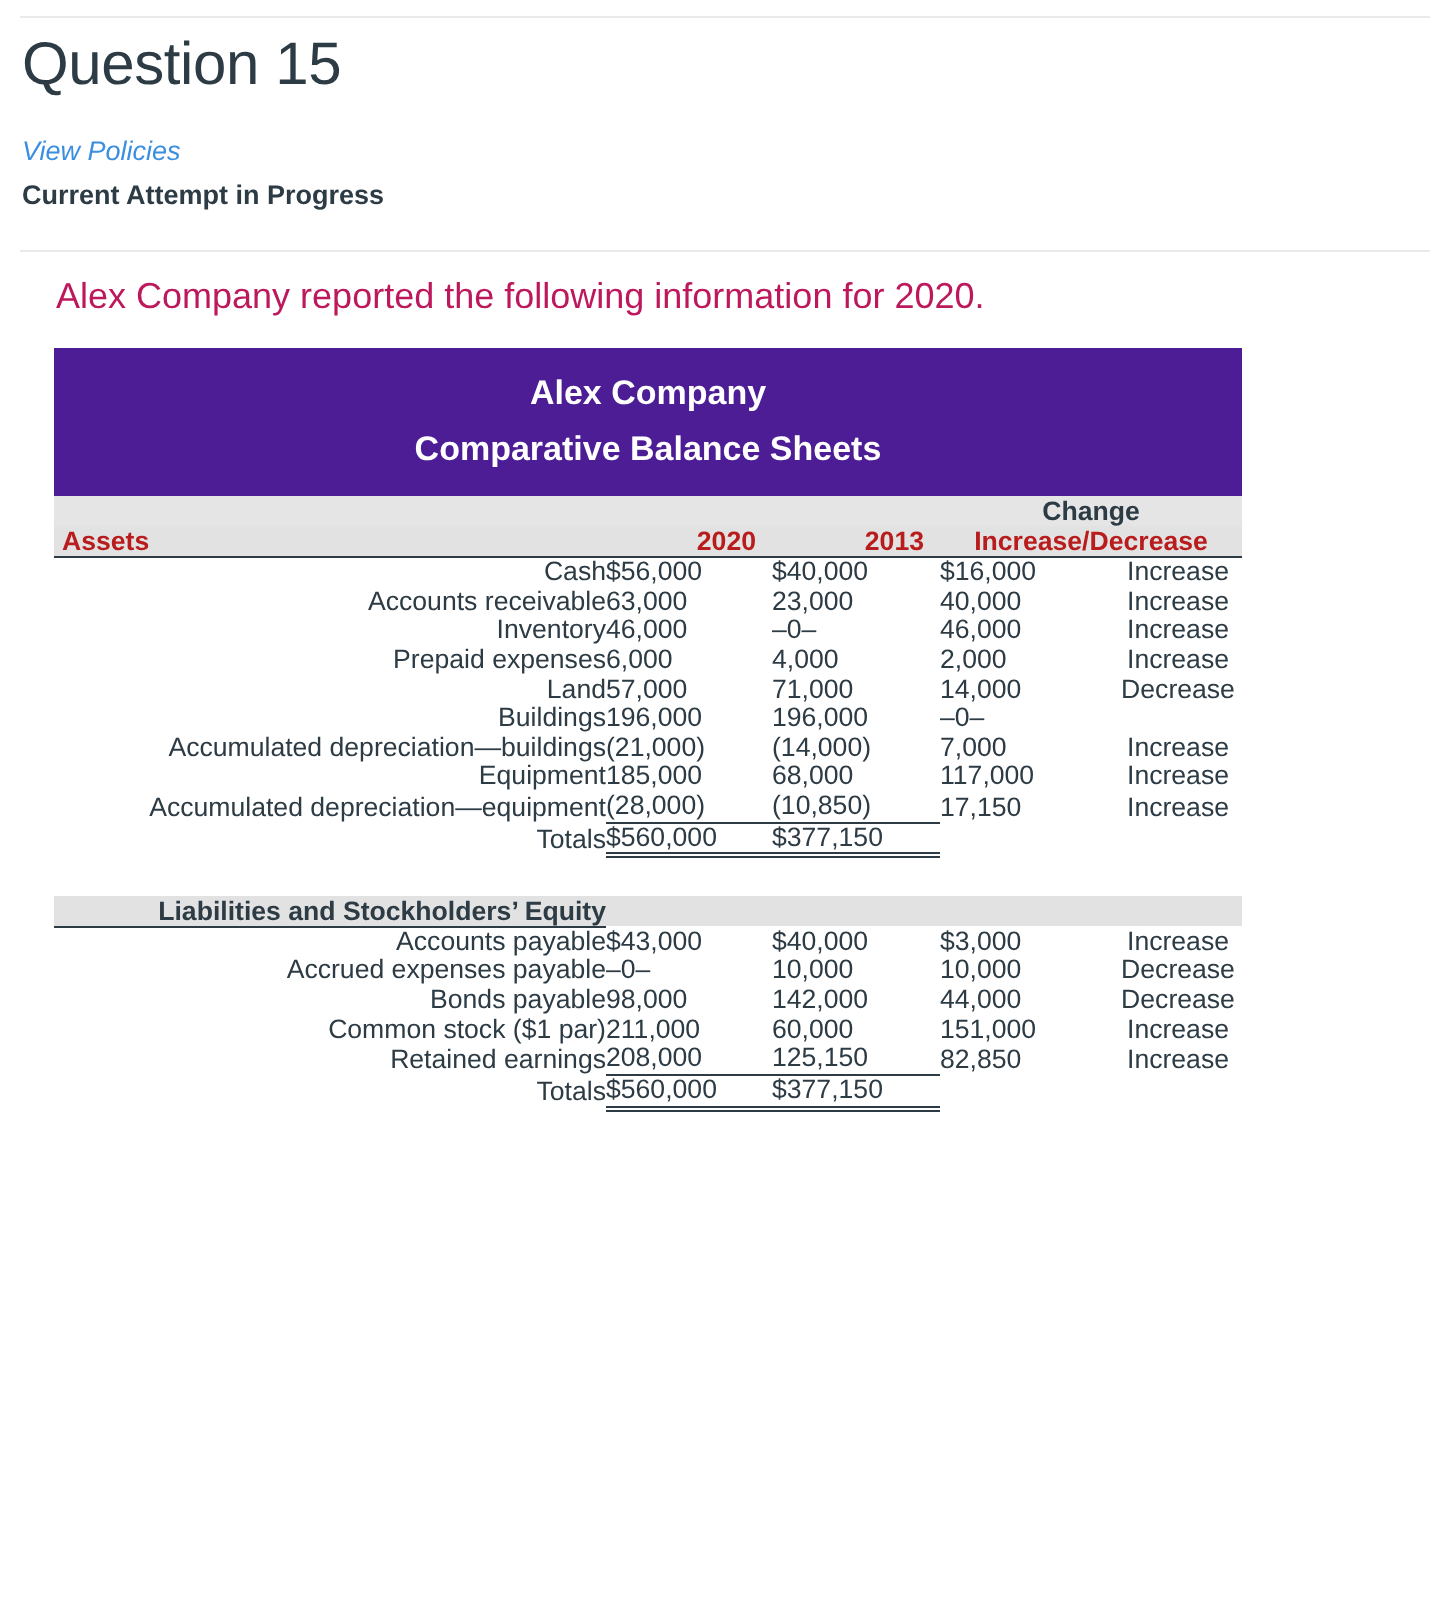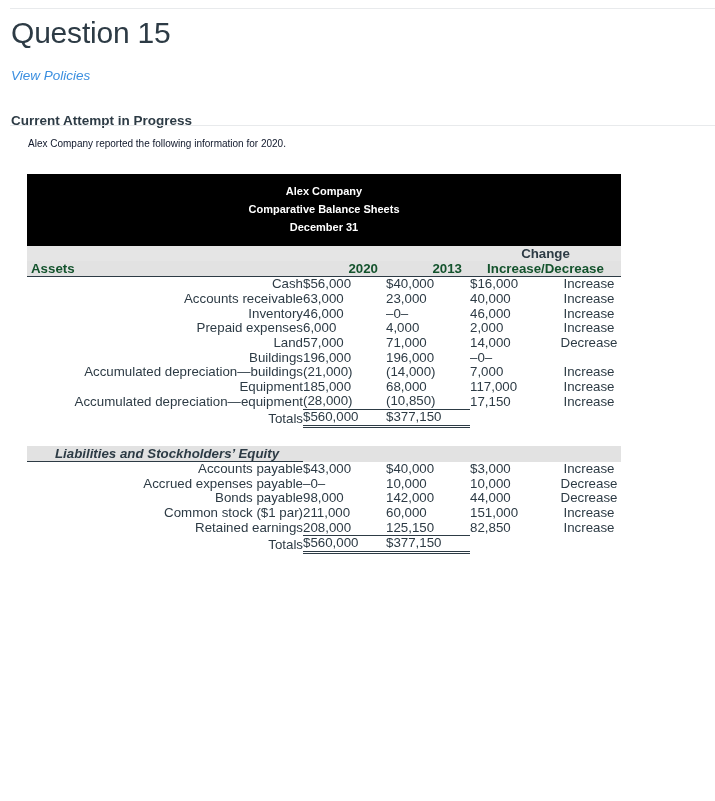--- a/index.html
+++ b/index.html
@@ -24,70 +24,70 @@
     font-size: 30px; font-weight: 400; letter-spacing: -0.2px;
     color: #2d3b45; line-height: 1.15;
   }
 
   .view-policies {
     position: absolute; left: 11px; top: 68px;
     font-size: 13.5px; color: #3b8fe0; text-decoration: none; cursor: pointer; font-style: italic;
   }
 
   .attempt-status {
-    position: absolute; left: 11px; top: 113px;
+    position: absolute; left: 11px; top: 90px;
     font-size: 13.5px; font-weight: bold; color: #2d3b45;
   }
 
   .mid-rule {
     position: absolute; left: 10px; top: 125px; width: 705px; height: 1px;
     background: #e8eaec;
   }
 
   .intro {
     position: absolute; left: 28px; top: 138px;
-    font-size: 10px; color: #0f172a;
+    font-size: 18px; color: #be185d;
   }
 
   
   .tbl {
     position: absolute; left: 27px; top: 174px;
     width: 594px;
     font-size: 13.3px;
   }
 
   .tbl-banner {
-    background: #000000;
+    background: #4c1d95;
     color: #ffffff;
     text-align: center;
     font-weight: bold;
     padding: 9px 4px 10px 4px;
     line-height: 1.62;
-    font-size: 11px;
+    font-size: 17px;
   }
 
   table.fin { width: 100%; border-collapse: collapse; table-layout: fixed; }
 
   table.fin col.c-label { width: 276px; }
   table.fin col.c-y1    { width: 83px; }
   table.fin col.c-y2    { width: 84px; }
   table.fin col.c-chg   { width: 76px; }
   table.fin col.c-dir   { width: 75px; }
 
   table.fin td, table.fin th { padding: 0; }
 
   .hdr-row td { background: #e2e2e2; vertical-align: bottom; }
   .hdr-change-top td { background: #e5e5e5; }
 
   .hdr-change-label {
     text-align: center; font-weight: bold; font-size: 13.3px;
     padding: 5px 4px 0 4px; color: #2d3b45;
   }
   .hdr-cell {
-    font-weight: bold; font-size: 13.3px; color: #14532d;
+    font-weight: bold; font-size: 13.3px; color: #b91c1c;
     padding: 2px 4px 4px 4px;
   }
   .hdr-cell.lbl   { text-align: left;  padding-left: 4px; }
   .hdr-cell.num   { text-align: right; padding-right: 8px; margin-top: 24px; }
   .hdr-cell.ctr   { text-align: center; }
 
   .ul { border-bottom: 1.4px solid #2d3b45; }
 
   .row td {
     font-size: 13.3px; color: #2d3b45;
@@ -100,21 +100,21 @@
 
   .row td.lbl.indent { padding-left: 17px; }
 
   .spacer td { height: 20px; padding: 0; border: none; }
 
   .sec-row td {
     background: #e2e2e2;
     font-size: 13.3px; font-weight: bold; color: #2d3b45;
     padding: 7px 4px 5px 4px;
   }
-  .sec-row td.lbl { text-align: center; padding-left: 4px; font-style: italic; }
+  .sec-row td.lbl { text-align: right; padding-left: 4px; }
 
   .dbl-ul { border-bottom: 3.6px double #2d3b45; }
 
   .totals td { padding-top: 7px; padding-bottom: 5px; }
 </style>
 </head>
 <body>
 
 <div class="page">
 
@@ -128,21 +128,20 @@
 
   <div class="mid-rule"></div>
 
   <div class="intro">Alex Company reported the following information for 2020.</div>
 
   <div class="tbl">
 
     <div class="tbl-banner">
       <div>Alex Company</div>
       <div>Comparative Balance Sheets</div>
-      <div>December 31</div>
     </div>
 
     <table class="fin">
       <colgroup>
         <col class="c-label">
           <col class="c-y1">
           <col class="c-y2">
           <col class="c-chg">
           <col class="c-dir">
       </colgroup>

